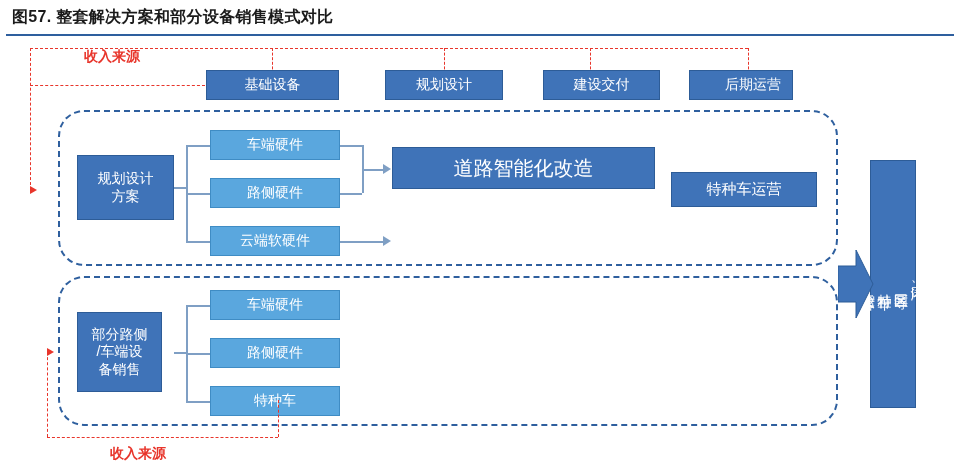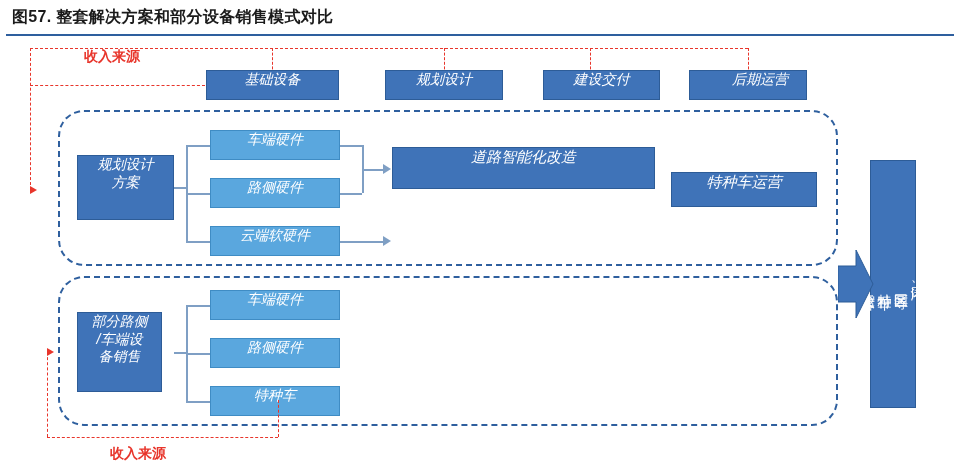--- a/index.html
+++ b/index.html
@@ -44,27 +44,27 @@
     width: 948px;
     height: 2px;
     background: #2e5f9e;
   }
 
   
   .box {
     position: absolute;
     box-sizing: border-box;
     display: flex;
+    align-items: center;
     justify-content: center;
     text-align: center;
     color: #ffffff;
     font-size: 14px;
     line-height: 1.25;
     white-space: pre-line;
-    font-style: italic;
   }
   .box.dark {
     background: #3f73b8;
     border: 1px solid #2d5c97;
   }
   .box.light {
     background: #5aa7de;
     border: 1px solid #3f8cc4;
   }
 
@@ -168,21 +168,21 @@
 
   <div class="box dark" style="left:206px; top:70px; width:133px; height:30px;">
     <span>基础设备</span>
   </div>
   <div class="box dark" style="left:385px; top:70px; width:118px; height:30px;">
     <span>规划设计</span>
   </div>
   <div class="box dark" style="left:543px; top:70px; width:117px; height:30px;">
     <span>建设交付</span>
   </div>
-  <div class="box dark" style="left:689px; top:70px; width:118px; height:30px;padding-left:24px;">
+  <div class="box dark" style="left:689px; top:70px; width:104px; height:30px;padding-left:24px;">
     <span>后期运营</span>
   </div>
 
   <div class="group" style="left:58px; top:110px; width:780px; height:156px;"></div>
 
   <div class="box dark" style="left:77px; top:155px; width:97px; height:65px;">
     <span>规划设计
 方案</span>
   </div>
 
@@ -202,21 +202,21 @@
     <span>云端软硬件</span>
   </div>
 
   <div class="conn h" style="left:340px; top:145px; width:22px;"></div>
   <div class="conn h" style="left:340px; top:193px; width:22px;"></div>
   <div class="conn v" style="left:362px; top:145px; height:48px;"></div>
   <div class="conn h" style="left:362px; top:169px; width:22px;"></div>
   <div class="arrowhead" style="left:383px; top:164px;"></div>
 
   <div class="box dark" style="left:392px; top:147px; width:263px; height:42px;">
-    <span style="font-size:15px;">道路智能化改造</span>
+    <span style="font-size:20px;">道路智能化改造</span>
   </div>
 
   <div class="conn h" style="left:340px; top:241px; width:44px;"></div>
   <div class="arrowhead" style="left:383px; top:236px;"></div>
 
 
   <div class="box dark" style="left:671px; top:172px; width:146px; height:35px;">
     <span style="font-size:15px;">特种车运营</span>
   </div>
 

